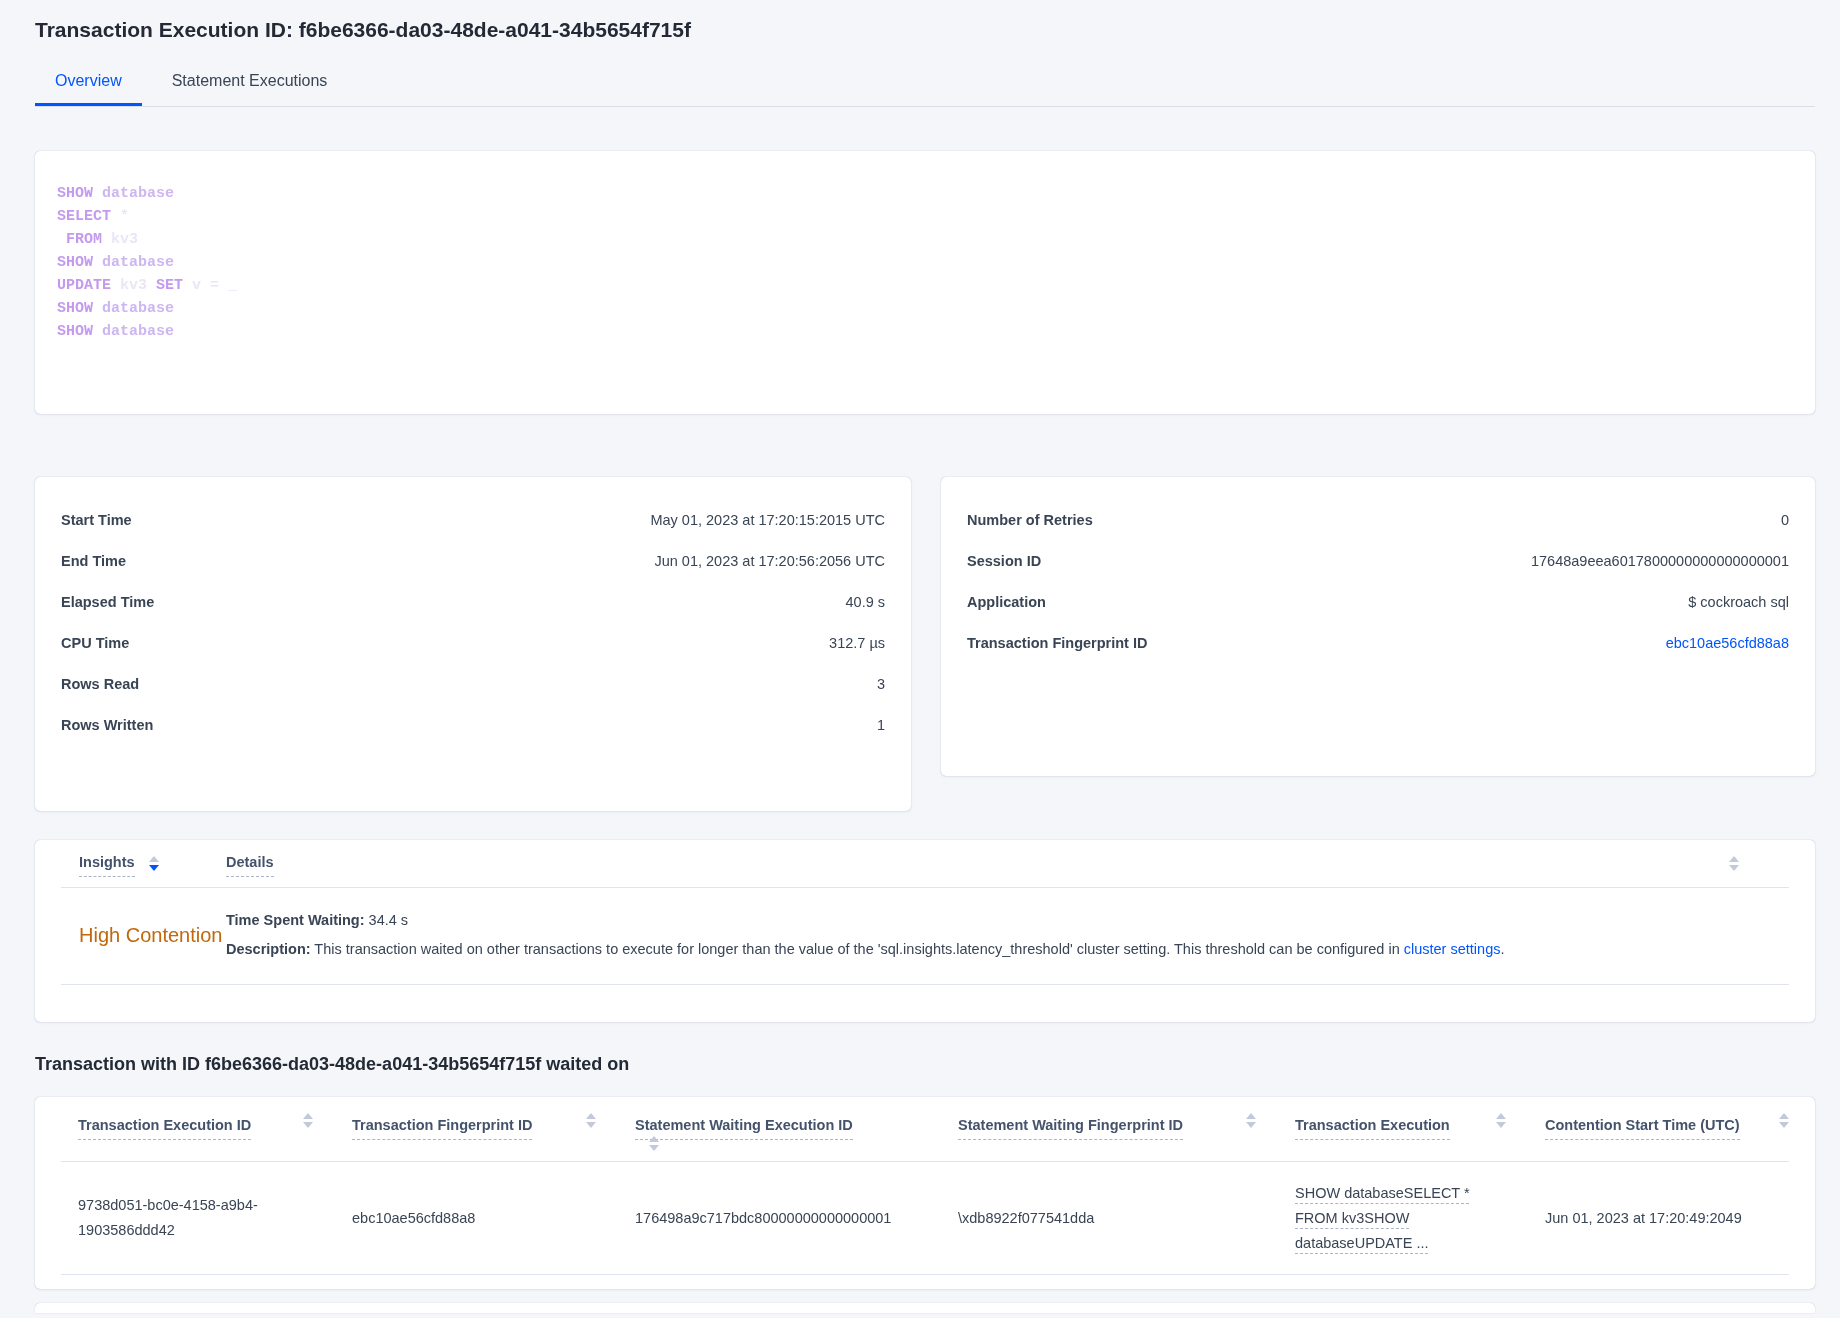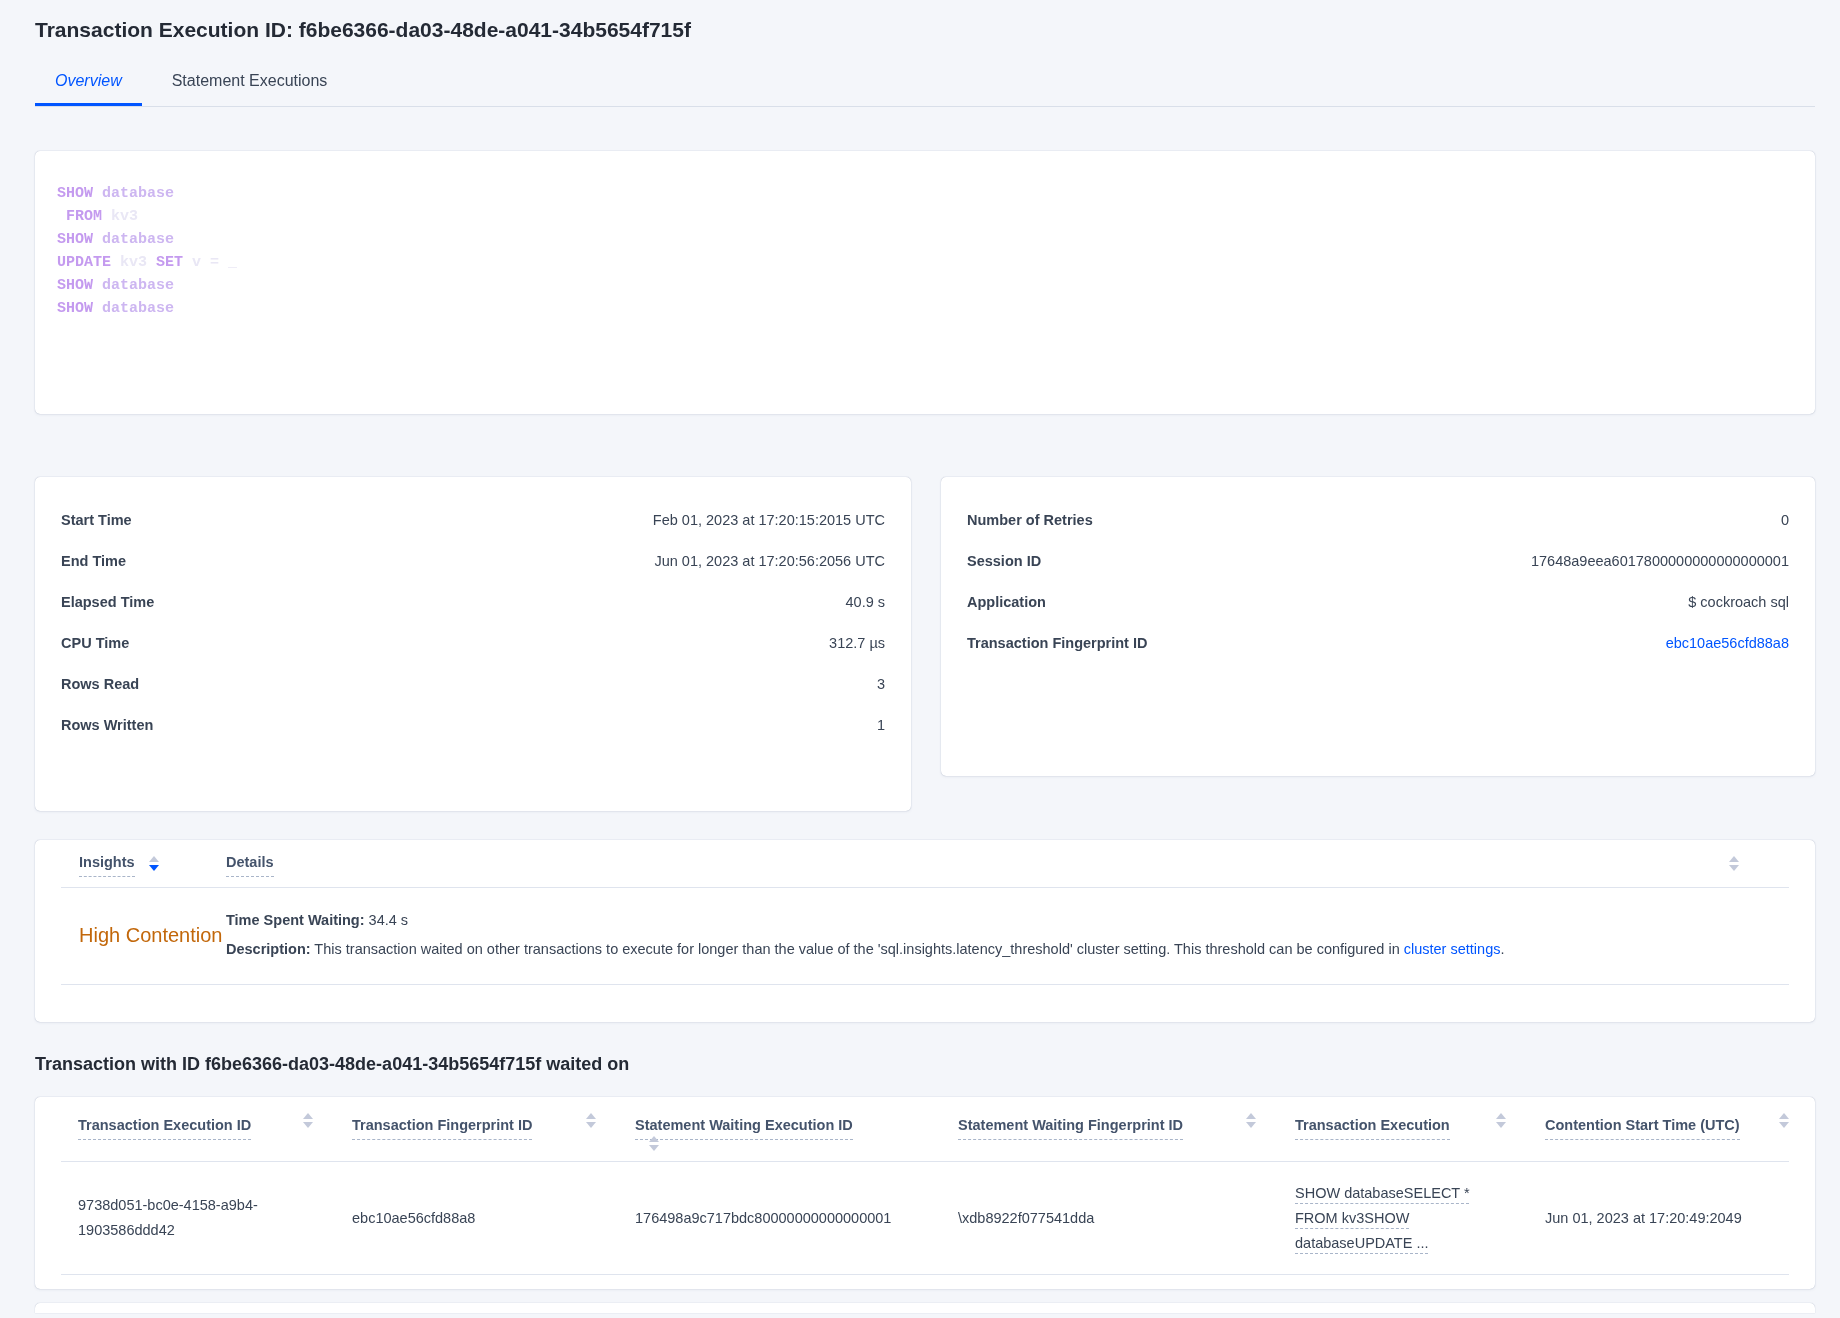--- a/index.html
+++ b/index.html
@@ -13,21 +13,21 @@
   .page{width:1780px;margin:0 auto 0 35px;padding-top:18px;}
 
   
   .page-title{font-size:21px;font-weight:700;color:#242a35;margin:0;}
   .tab-bar{display:flex;margin-top:30px;border-bottom:1px solid #d9dfe9;}
   .tab{
     font-size:16px;color:#394455;padding:0 20px 13px 20px;margin-right:10px;
     cursor:pointer;border-bottom:3px solid transparent;
   }
   .tab:first-child{margin-left:0;}
-  .tab.active{color:#0055ff;border-bottom-color:#0055ff;font-weight:400;font-style:italic;}
+  .tab.active{color:#0055ff;border-bottom-color:#0055ff;font-weight:400;}
 
   
   .sql-box{
     margin-top:44px;height:263px;box-sizing:border-box;
     background:#0e1629;border-radius:6px;padding:31px 22px 0 22px;
   }
   .sql-line{
     font-family:"Liberation Mono","DejaVu Sans Mono",monospace;
     font-size:15px;line-height:23px;white-space:pre;font-weight:700;
   }
@@ -106,32 +106,33 @@
 
   <h1 class="page-title">Transaction Execution ID: f6be6366-da03-48de-a041-34b5654f715f</h1>
 
   <div class="tab-bar">
       <div class="tab active">Overview</div>
       <div class="tab">Statement Executions</div>
     </div>
 
   <div class="sql-box card" id="sql-box">
       <div class="sql-line"><span class="tok-kw">SHOW</span><span class="tok-pl"> </span><span class="tok-db">database</span></div>
+      <div class="sql-line"><span class="tok-kw">SELECT</span><span class="tok-pl"> *</span></div>
       <div class="sql-line"><span class="tok-pl"> </span><span class="tok-kw">FROM</span><span class="tok-pl"> kv3</span></div>
       <div class="sql-line"><span class="tok-kw">SHOW</span><span class="tok-pl"> </span><span class="tok-db">database</span></div>
       <div class="sql-line"><span class="tok-kw">UPDATE</span><span class="tok-pl"> kv3 </span><span class="tok-kw">SET</span><span class="tok-pl"> v = _</span></div>
       <div class="sql-line"><span class="tok-kw">SHOW</span><span class="tok-pl"> </span><span class="tok-db">database</span></div>
       <div class="sql-line"><span class="tok-kw">SHOW</span><span class="tok-pl"> </span><span class="tok-db">database</span></div>
     </div>
 
   <div class="cards-row">
     <div class="card summary-card left" id="summary-left">
         <div class="summary-row">
           <span class="summary-label">Start Time</span>
-          <span class="summary-value">Feb 01, 2023 at 17:20:15:2015 UTC</span>
+          <span class="summary-value">May 01, 2023 at 17:20:15:2015 UTC</span>
         </div>
         <div class="summary-row">
           <span class="summary-label">End Time</span>
           <span class="summary-value">Jun 01, 2023 at 17:20:56:2056 UTC</span>
         </div>
         <div class="summary-row">
           <span class="summary-label">Elapsed Time</span>
           <span class="summary-value">40.9 s</span>
         </div>
         <div class="summary-row">

